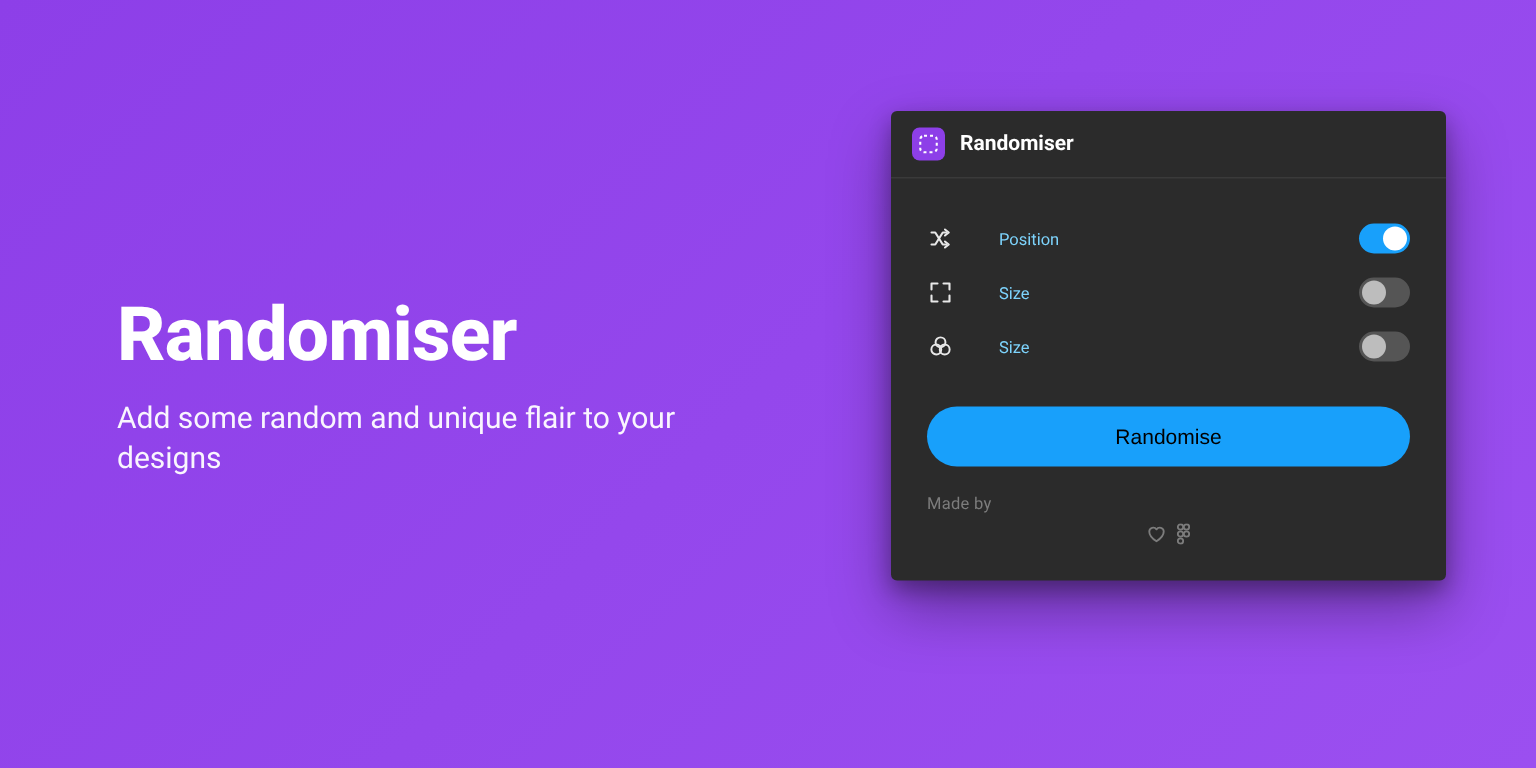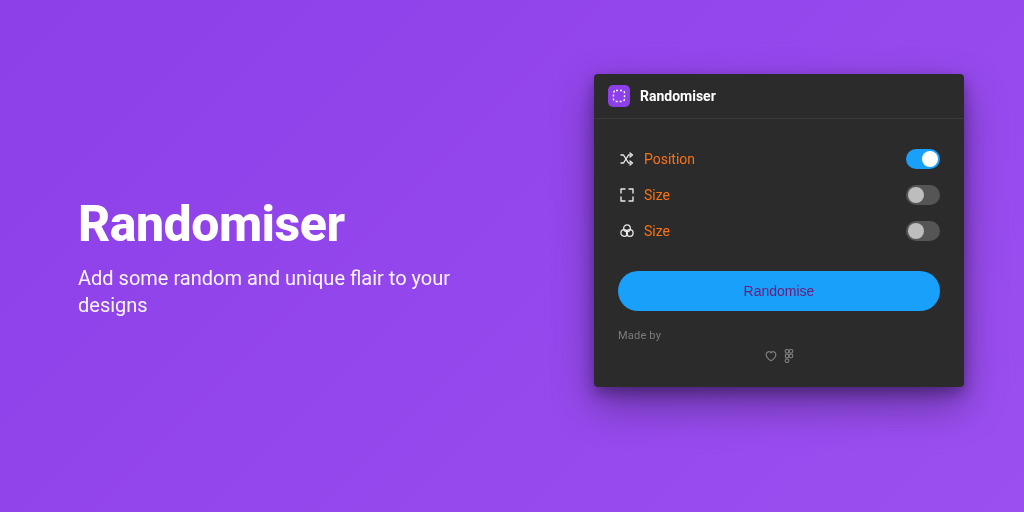--- a/index.html
+++ b/index.html
@@ -81,23 +81,23 @@
   .option-icon {
     width: 18px;
     height: 18px;
     display: flex;
     align-items: center;
     justify-content: center;
     color: #e8e8e8;
     flex-shrink: 0;
   }
   .option-label {
-    margin-left: 8px;
-    font-size: 14px;
-    color: #f97316;
+    margin-left: 30px;
+    font-size: 11px;
+    color: #7dd3fc;
     flex: 1;
   }
   .toggle {
     width: 34px;
     height: 20px;
     border-radius: 10px;
     position: relative;
     cursor: pointer;
     transition: background .15s;
   }
@@ -115,21 +115,21 @@
   .toggle.off { background: #555; }
   .toggle.off .toggle-knob { left: 2px; background:#bdbdbd; }
 
   .primary-btn {
     margin-top: 22px;
     width: 100%;
     height: 40px;
     border: none;
     border-radius: 20px;
     background: #18a0fb;
-    color: #701a75;
+    color: #000000;
     font-size: 14px;
     font-weight: 500;
     cursor: pointer;
   }
 
   .madeby {
     margin-top: 18px;
   }
   .madeby-label {
     font-size: 11px;

